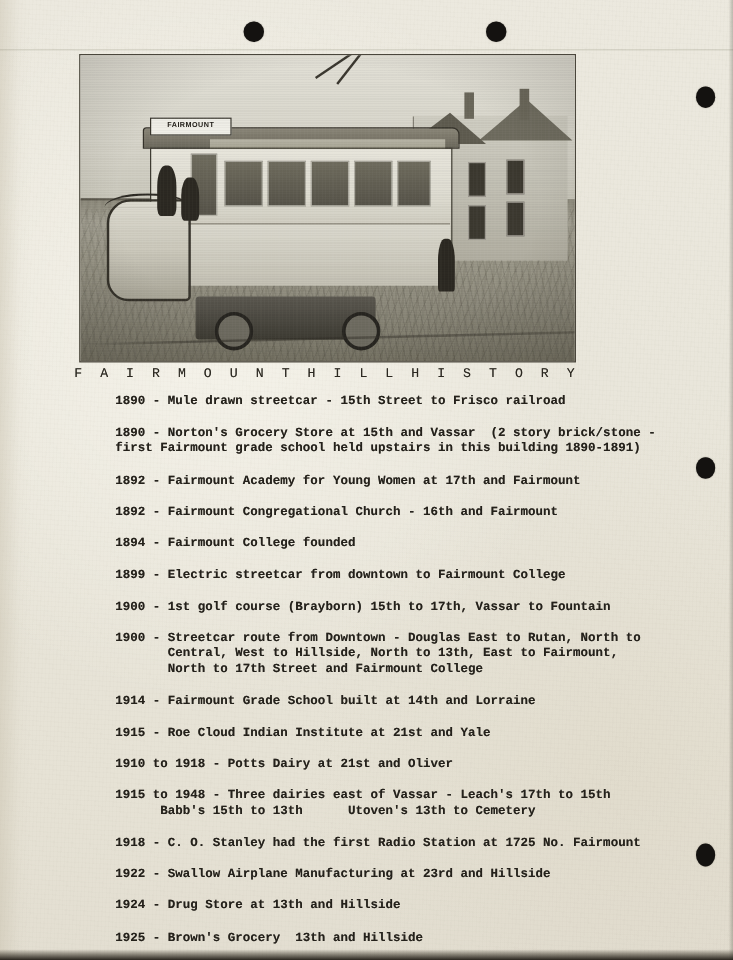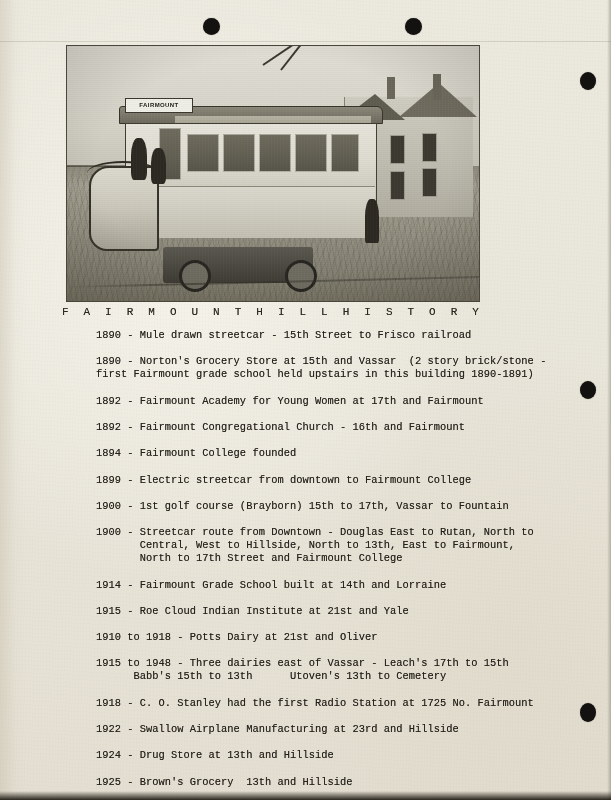--- a/index.html
+++ b/index.html
@@ -291,21 +291,21 @@
     left: 96px;
     top: 329px;
     width: 470px;
     font-size: 10.4px;
     line-height: 13.1px;
     color: #24211b;
     white-space: pre;
     letter-spacing: 0.02px;
   }
   .entry { margin-bottom: 13.2px; }
-  .entry .line { display: block; }
+  .entry .line { display: block; font-weight: bold; }
 
   
   #entries, #doc-title {
     text-shadow: 0 0 0.45px rgba(36,33,27,0.55);
   }
 </style>
 </head>
 <body>
 
 <div id="page">

